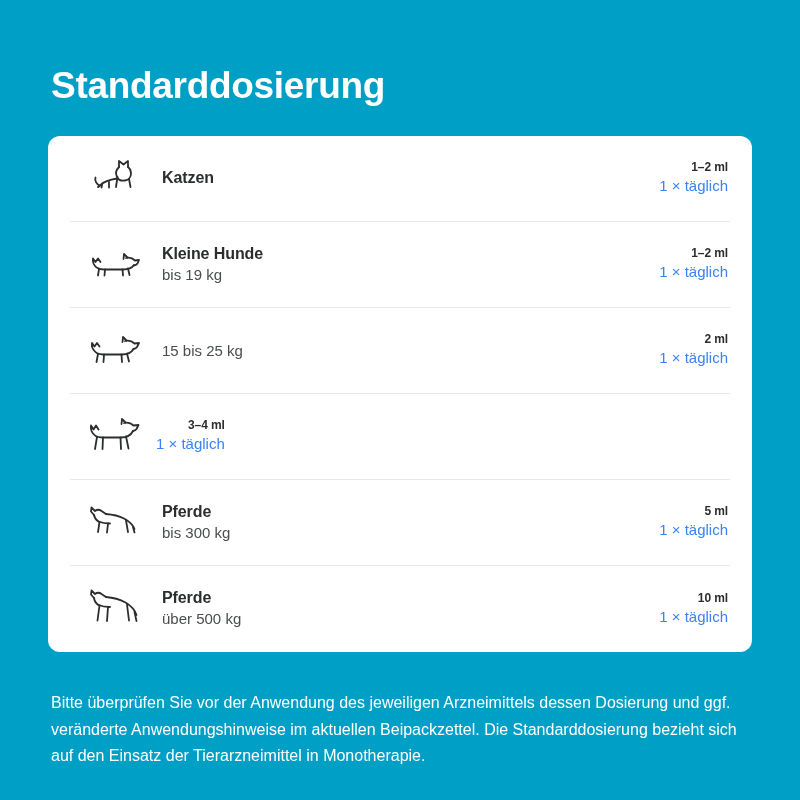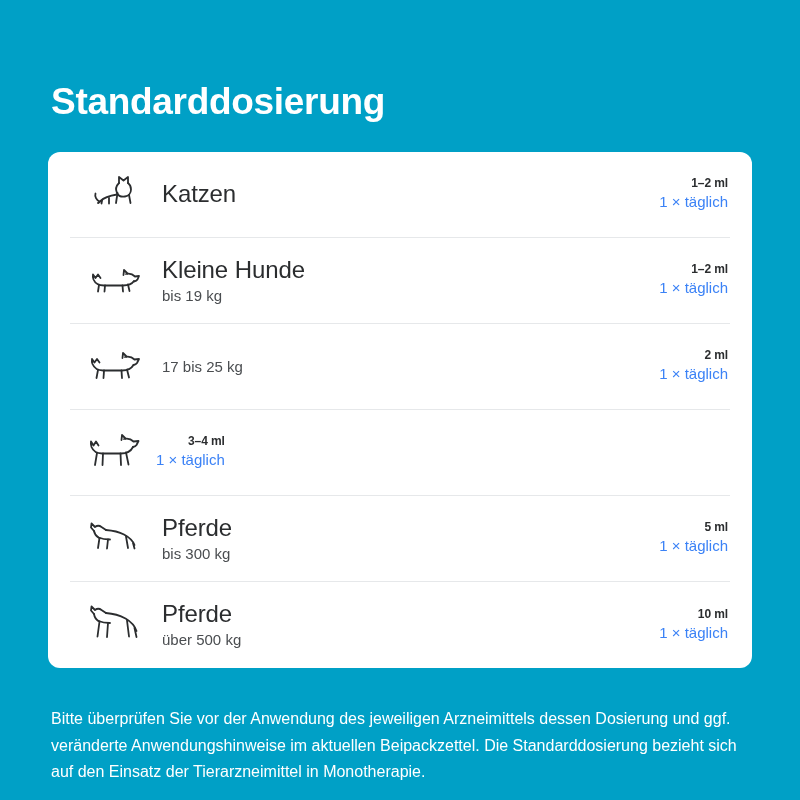--- a/index.html
+++ b/index.html
@@ -13,21 +13,21 @@
   body {
     background: #00a0c6;
     font-family: "Liberation Sans", sans-serif;
     -webkit-font-smoothing: antialiased;
   }
   .page {
     width: 800px;
     height: 628px;
     background: #00a0c6;
     position: relative;
-    padding: 16px 48px;
+    padding: 0 48px;
   }
   .title {
     color: #ffffff;
     font-size: 37px;
     font-weight: bold;
     letter-spacing: -0.3px;
     padding-top: 66px;
     padding-left: 3px;
     margin: 0 0 29px 0;
     line-height: 1.1;
@@ -53,22 +53,22 @@
     justify-content: center;
     padding-left: 4px;
   }
   .icon-cell svg { display: block; }
   .label-cell {
     flex: 1 1 auto;
     min-width: 0;
     padding-left: 6px;
   }
   .label-main {
-    font-size: 24px;
-    font-weight: normal;
+    font-size: 16px;
+    font-weight: bold;
     color: #2b2d2f;
     line-height: 1.25;
     letter-spacing: -0.1px;
   }
   .label-sub {
     font-size: 15px;
     color: #4a4d50;
     line-height: 1.3;
     margin-top: 1px;
   }
@@ -157,21 +157,21 @@
           <path d="M39 10 C43 9 46.5 10.5 48.5 12.5 L53 12 L51 16 C51 16 50 17.5 47.5 18"></path>
           <path d="M40.5 9.5 L37 6 L36.5 11"></path>
           <path d="M47.5 18 C45.5 21.5 41 23.5 36 23.5 L17 23.5 C12 23.5 8 20.5 6.5 17 C5.5 14.5 6 12 6 12 L8.5 15.5 L11 12 L13.5 15.5"></path>
           <path d="M12 23 L10.5 31"></path>
           <path d="M18 23.5 L17.5 31"></path>
           <path d="M35.5 23.5 L36 31"></path>
           <path d="M41 22.5 L43 30.5"></path>
         </svg>
       </div>
       <div class="label-cell">
-        <div class="label-sub">17 bis 25 kg</div>
+        <div class="label-sub">15 bis 25 kg</div>
       </div>
       <div class="dose-cell">
         <div class="dose-main">2 ml</div>
         <div class="dose-sub">1 × täglich</div>
       </div>
     </div>
 
     <div class="row">
       <div class="icon-cell">
         <svg width="58" height="42" viewBox="0 0 58 42" fill="none" stroke="#2b2d2f" stroke-width="1.8" stroke-linecap="round" stroke-linejoin="round">

